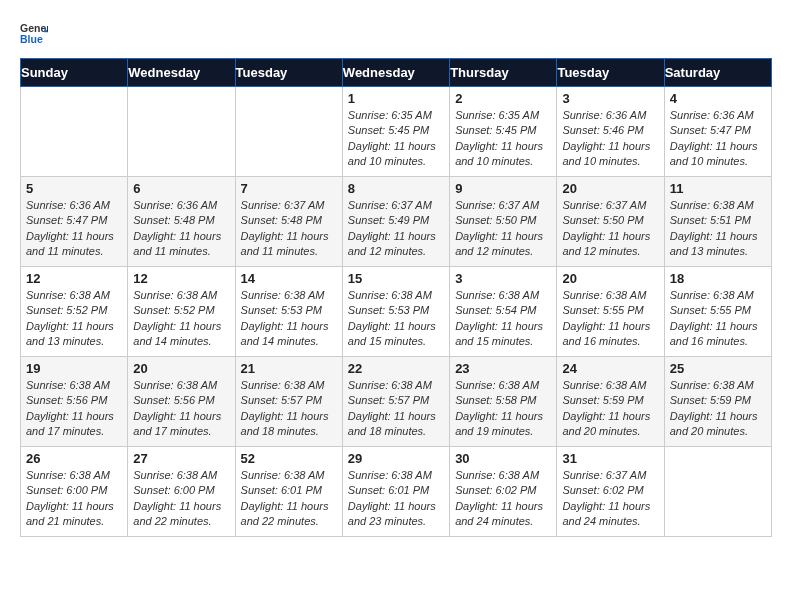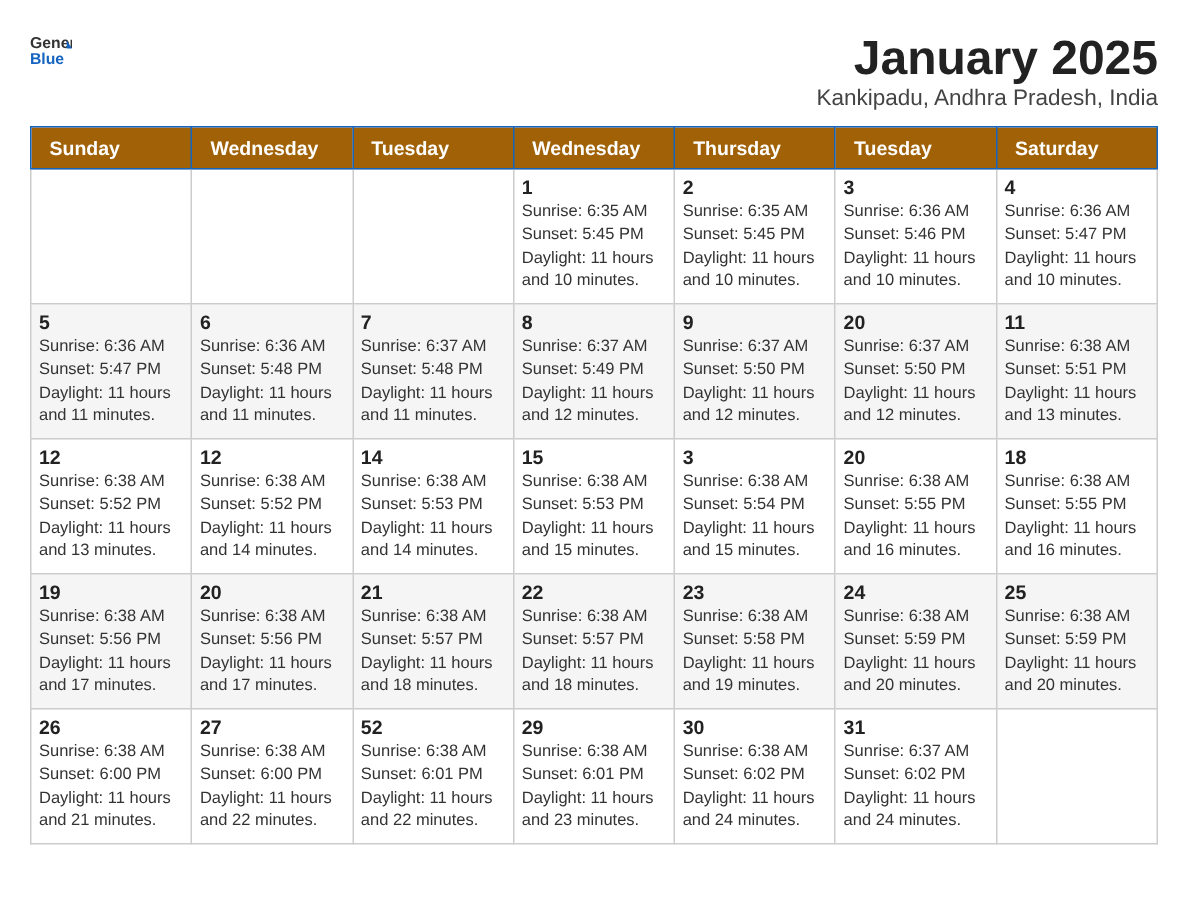--- a/index.html
+++ b/index.html
@@ -36,25 +36,25 @@
     .calendar-subtitle {
       font-size: 15px;
       color: #444;
     }
     table {
       width: 100%;
       border-collapse: collapse;
       table-layout: fixed;
     }
     thead tr th {
-      background-color: #a16207;
+      background-color: #0f172a;
       color: #fff;
       font-size: 13px;
       font-weight: bold;
-      padding: 6px 12px;
+      padding: 6px 0;
       text-align: left;
       border: 1px solid #1565c0;
     }
     tbody tr td {
       vertical-align: top;
       border: 1px solid #ccc;
       padding: 4px 5px;
       font-size: 11px;
       color: #333;
       height: 90px;
@@ -67,39 +67,36 @@
       font-size: 13px;
       font-weight: bold;
       color: #222;
       display: block;
       margin-bottom: 2px;
     }
     .day-info {
       font-size: 11px;
       color: #333;
       line-height: 1.4;
+      font-style: italic;
     }
     .empty-cell {
       background: #fff !important;
     }
   </style>
 </head>
 <body>
 
 <div class="header-area">
   <div class="logo">
     <svg class="logo-icon" viewBox="0 0 32 32">
       <text x="0" y="14" font-size="12" font-weight="bold" fill="#333">General</text>
       <text x="0" y="26" font-size="12" font-weight="bold" fill="#1565c0">Blue</text>
       <polygon points="28,8 32,14 28,14" fill="#1565c0"></polygon>
     </svg>
-  </div>
-  <div class="title-area">
-    <div class="calendar-title">January 2025</div>
-    <div class="calendar-subtitle">Kankipadu, Andhra Pradesh, India</div>
   </div>
 </div>
 
 <table>
   <thead>
     <tr>
     <th>Sunday</th>
         <th>Wednesday</th>
         <th>Tuesday</th>
         <th>Wednesday</th>

